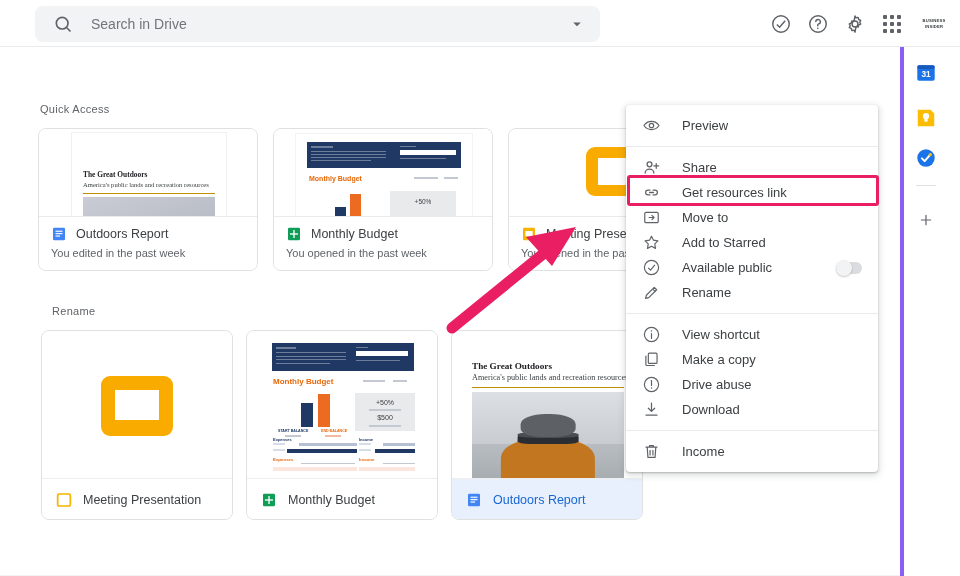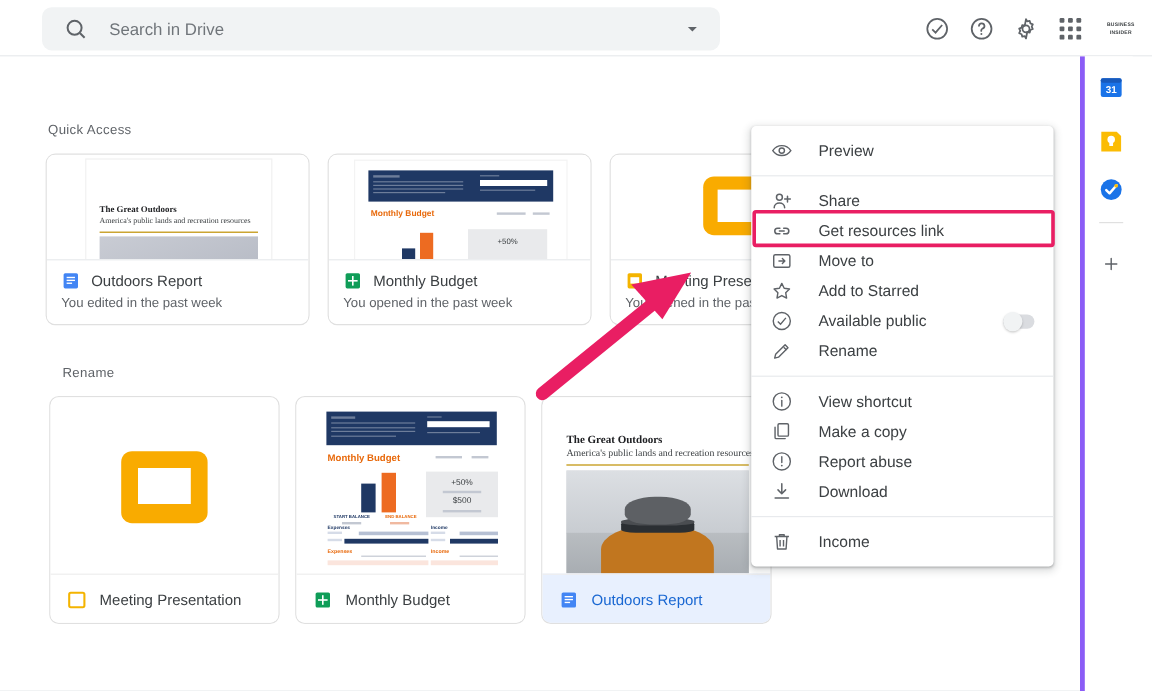--- a/index.html
+++ b/index.html
@@ -544,21 +544,21 @@
         <path d="M15.6 19.6H6.2a1.3 1.3 0 01-1.3-1.3V7.6" stroke-linecap="round"></path>
       </svg>
       <span class="mi-lb">Make a copy</span>
     </div>
     <div class="mi">
       <svg class="mi-ic" viewBox="0 0 24 24" fill="none" stroke="currentColor" stroke-width="1.5">
         <circle cx="12" cy="12" r="9"></circle>
           <path d="M12 7v6.2" stroke-linecap="round"></path>
         <circle cx="12" cy="16.4" r=".95" fill="currentColor" stroke="none"></circle>
       </svg>
-      <span class="mi-lb">Report abuse</span>
+      <span class="mi-lb">Drive abuse</span>
     </div>
     <div class="mi">
       <svg class="mi-ic" viewBox="0 0 24 24" fill="none" stroke="currentColor" stroke-width="1.6">
         <path d="M12 4v10m-4-3.6L12 14.4l4-4" stroke-linecap="round" stroke-linejoin="round"></path>
         <path d="M5 19h14" stroke-linecap="round"></path>
       </svg>
       <span class="mi-lb">Download</span>
     </div>
 
     <div class="mi-sep"></div>

